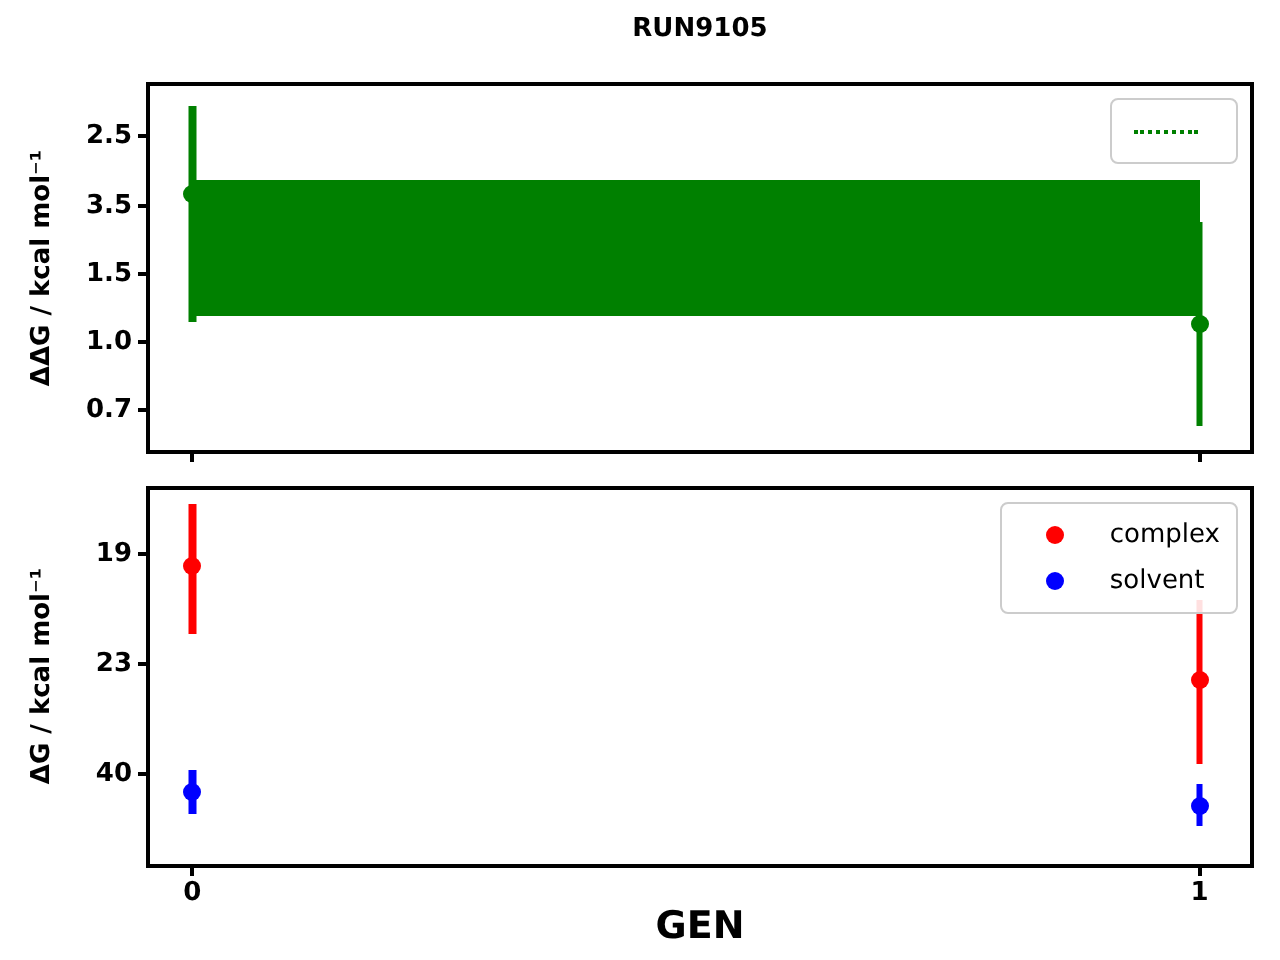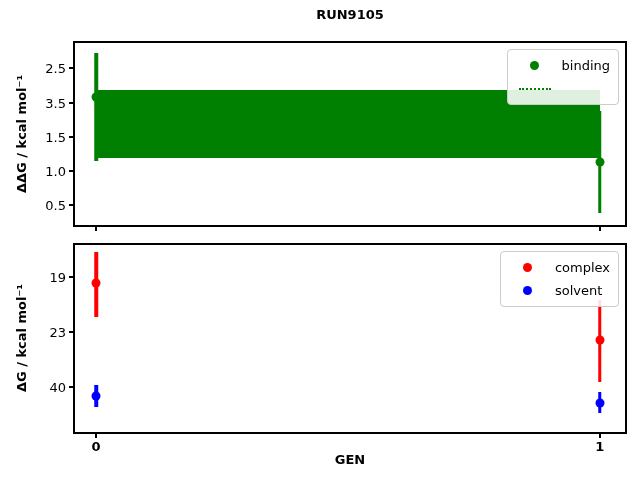--- a/index.html
+++ b/index.html
@@ -8,25 +8,25 @@
   .title{position:absolute;left:75px;top:7px;width:550px;text-align:center;
          font-size:13px;font-weight:bold;}
   .axes{position:absolute;border:2px solid #000;background:#fff;}
   .axes-top{left:73px;top:41px;width:550px;height:182px;}
   .axes-bottom{left:73px;top:243px;width:550px;height:187px;}
   .ylabel{position:absolute;font-size:13px;font-weight:bold;white-space:nowrap;
           transform:translate(-50%,-50%) rotate(-90deg);}
   .ylabel-top{left:21px;top:134px;}
   .ylabel-bottom{left:21px;top:338px;}
   .xlabel{position:absolute;left:75px;width:550px;top:452px;text-align:center;
-          font-size:13px;font-weight:bold;}
+          font-size:19px;font-weight:bold;}
   .ytick-mark{position:absolute;left:-6px;width:4px;height:2px;background:#000;
               transform:translateY(-50%);}
   .ytick-label{position:absolute;left:-9px;transform:translate(-100%,-50%);
-               font-size:13px;font-weight:normal;line-height:1;}
+               font-size:13px;font-weight:bold;line-height:1;}
   .xtick-mark{position:absolute;top:calc(100% + 2px);width:2px;height:4px;background:#000;
               transform:translateX(-50%);}
   .xtick-label{position:absolute;top:calc(100% + 8px);transform:translateX(-50%);
                font-size:13px;font-weight:bold;line-height:1;}
   .band{position:absolute;}
   .errbar{position:absolute;width:3.5px;transform:translateX(-50%);}
   .dot{position:absolute;width:9px;height:9px;border-radius:50%;
        transform:translate(-50%,-50%);}
   .legend{position:absolute;top:6px;right:6px;background:rgba(255,255,255,0.88);
           border:1px solid #cccccc;border-radius:4px;padding:4px 8px;font-size:13px;
@@ -40,43 +40,37 @@
 </style>
 </head>
 <body>
 
 <div class="figure">
   <div class="title">RUN9105</div>
   <div class="ylabel ylabel-top">ΔΔG / kcal mol⁻¹</div>
   <div class="ylabel ylabel-bottom">ΔG / kcal mol⁻¹</div>
   <div class="axes axes-top">
       <div class="ytick-mark" style="top: 89.0977%;"></div>
-      <div class="ytick-label" style="top: 89.0977%;">0.5</div>
+      <div class="ytick-label" style="top: 89.0977%;">0.7</div>
       <div class="ytick-mark" style="top: 70.3008%;"></div>
       <div class="ytick-label" style="top: 70.3008%;">1.0</div>
       <div class="ytick-mark" style="top: 51.5038%;"></div>
       <div class="ytick-label" style="top: 51.5038%;">1.5</div>
       <div class="ytick-mark" style="top: 32.7068%;"></div>
       <div class="ytick-label" style="top: 32.7068%;">3.5</div>
       <div class="ytick-mark" style="top: 13.9098%;"></div>
       <div class="ytick-label" style="top: 13.9098%;">2.5</div>
       <div class="xtick-mark" style="left: 3.84615%;"></div>
       <div class="xtick-mark" style="left: 95.4212%;"></div>
       <div class="band" style="left: 3.84615%; width: 91.5751%; top: 25.9398%; height: 37.218%; background: rgb(0, 128, 0);"></div>
       <div class="errbar" style="left: 3.84615%; top: 5.26316%; height: 59.7744%; background: rgb(0, 128, 0);"></div>
       <div class="dot" style="left: 3.84615%; top: 29.6992%; background: rgb(0, 128, 0);"></div>
       <div class="errbar" style="left: 95.4212%; top: 37.594%; height: 55.6391%; background: rgb(0, 128, 0);"></div>
       <div class="dot" style="left: 95.4212%; top: 65.4135%; background: rgb(0, 128, 0);"></div>
       <div class="legend">
-        <div class="legend-row">
-          <span class="marker-slot">
-            <span class="legend-dot" style="background: rgb(0, 128, 0);"></span>
-          </span>
-          <span class="legend-label">binding</span>
-        </div>
         <div class="legend-row">
           <span class="marker-slot">
             <span class="legend-dline" style="border-top-color: rgb(0, 128, 0);"></span>
           </span>
         </div>
       </div>
     </div>
   <div class="axes axes-bottom">
       <div class="ytick-mark" style="top: 75.9531%;"></div>
       <div class="ytick-label" style="top: 75.9531%;">40</div>

